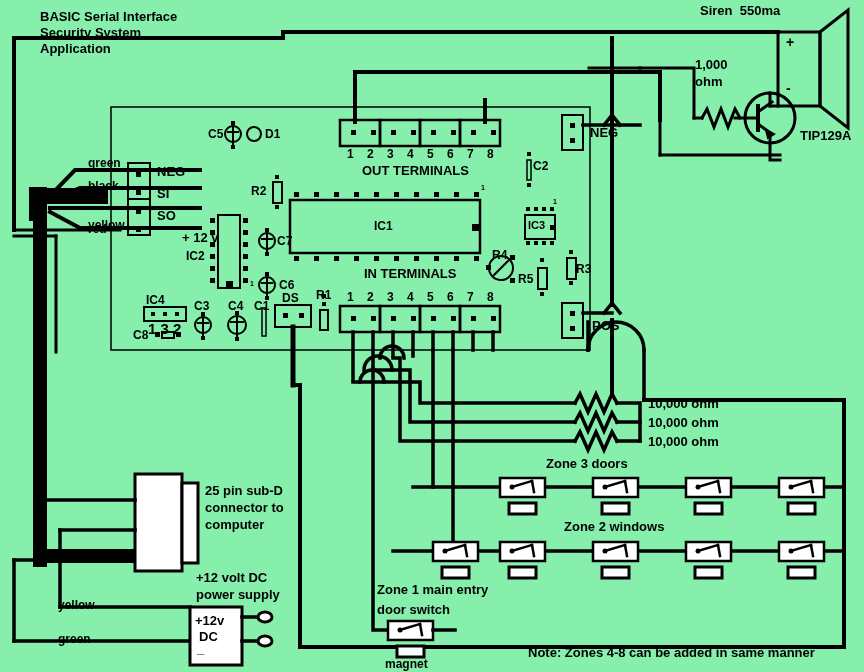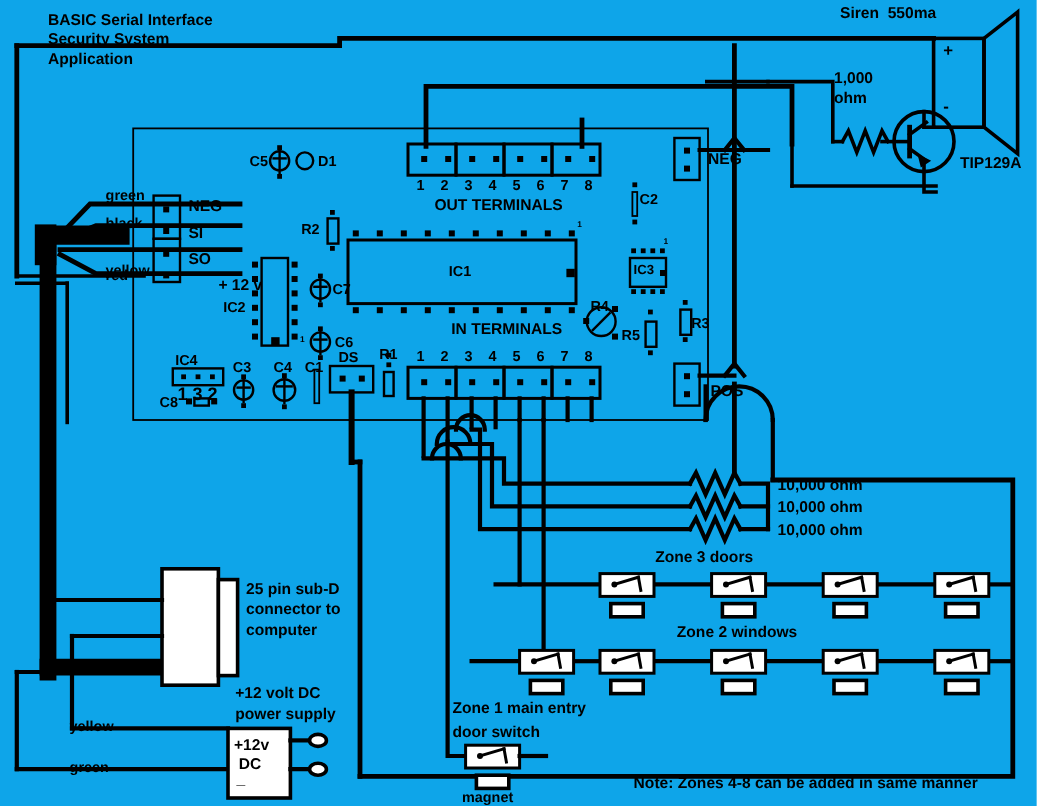--- a/index.html
+++ b/index.html
@@ -1,17 +1,17 @@
 <!DOCTYPE html>
 <html><head>
 <meta charset="utf-8">
 <style>
   html,body{margin:0;padding:0;background:#fff;}
   body{font-family:"Liberation Sans",sans-serif;}
-  #root{position:relative;width:864px;height:672px;background:#0ea5e9;overflow:hidden;}
+  #root{position:relative;width:864px;height:672px;background:#86efac;overflow:hidden;}
   #root svg{position:absolute;left:0;top:0;}
   .lbl{position:absolute;font-family:"Liberation Sans",sans-serif;font-weight:bold;color:#000;white-space:pre;line-height:1.18;}
   .f13{font-size:13px;}
   .f12{font-size:12px;}
   .f11{font-size:11px;}
   .f9{font-size:15px;}
   .f7{font-size:7px;}
   .f14{font-size:14px;}
 </style>
 </head>
@@ -458,21 +458,21 @@
   <div class="lbl f13" style="left:362px;top:163px;">OUT TERMINALS</div>
 
   <div class="lbl f12" style="left:347px;top:290px;">1</div>
   <div class="lbl f12" style="left:367px;top:290px;">2</div>
   <div class="lbl f12" style="left:387px;top:290px;">3</div>
   <div class="lbl f12" style="left:407px;top:290px;">4</div>
   <div class="lbl f12" style="left:427px;top:290px;">5</div>
   <div class="lbl f12" style="left:447px;top:290px;">6</div>
   <div class="lbl f12" style="left:467px;top:290px;">7</div>
   <div class="lbl f12" style="left:487px;top:290px;">8</div>
-  <div class="lbl f13" style="left:364px;top:266px;margin-left:12px;">IN TERMINALS</div>
+  <div class="lbl f13" style="left:364px;top:266px;">IN TERMINALS</div>
 
   <div class="lbl f13" style="left:590px;top:125px;">NEG</div>
   <div class="lbl f13" style="left:592px;top:318px;">POS</div>
 
   <div class="lbl f13" style="left:648px;top:396px;">10,000 ohm</div>
   <div class="lbl f13" style="left:648px;top:415px;">10,000 ohm</div>
   <div class="lbl f13" style="left:648px;top:434px;">10,000 ohm</div>
 
   <div class="lbl f13" style="left:546px;top:456px;">Zone 3 doors</div>
   <div class="lbl f13" style="left:540px;top:519px;margin-left:24px;">Zone 2 windows</div>

